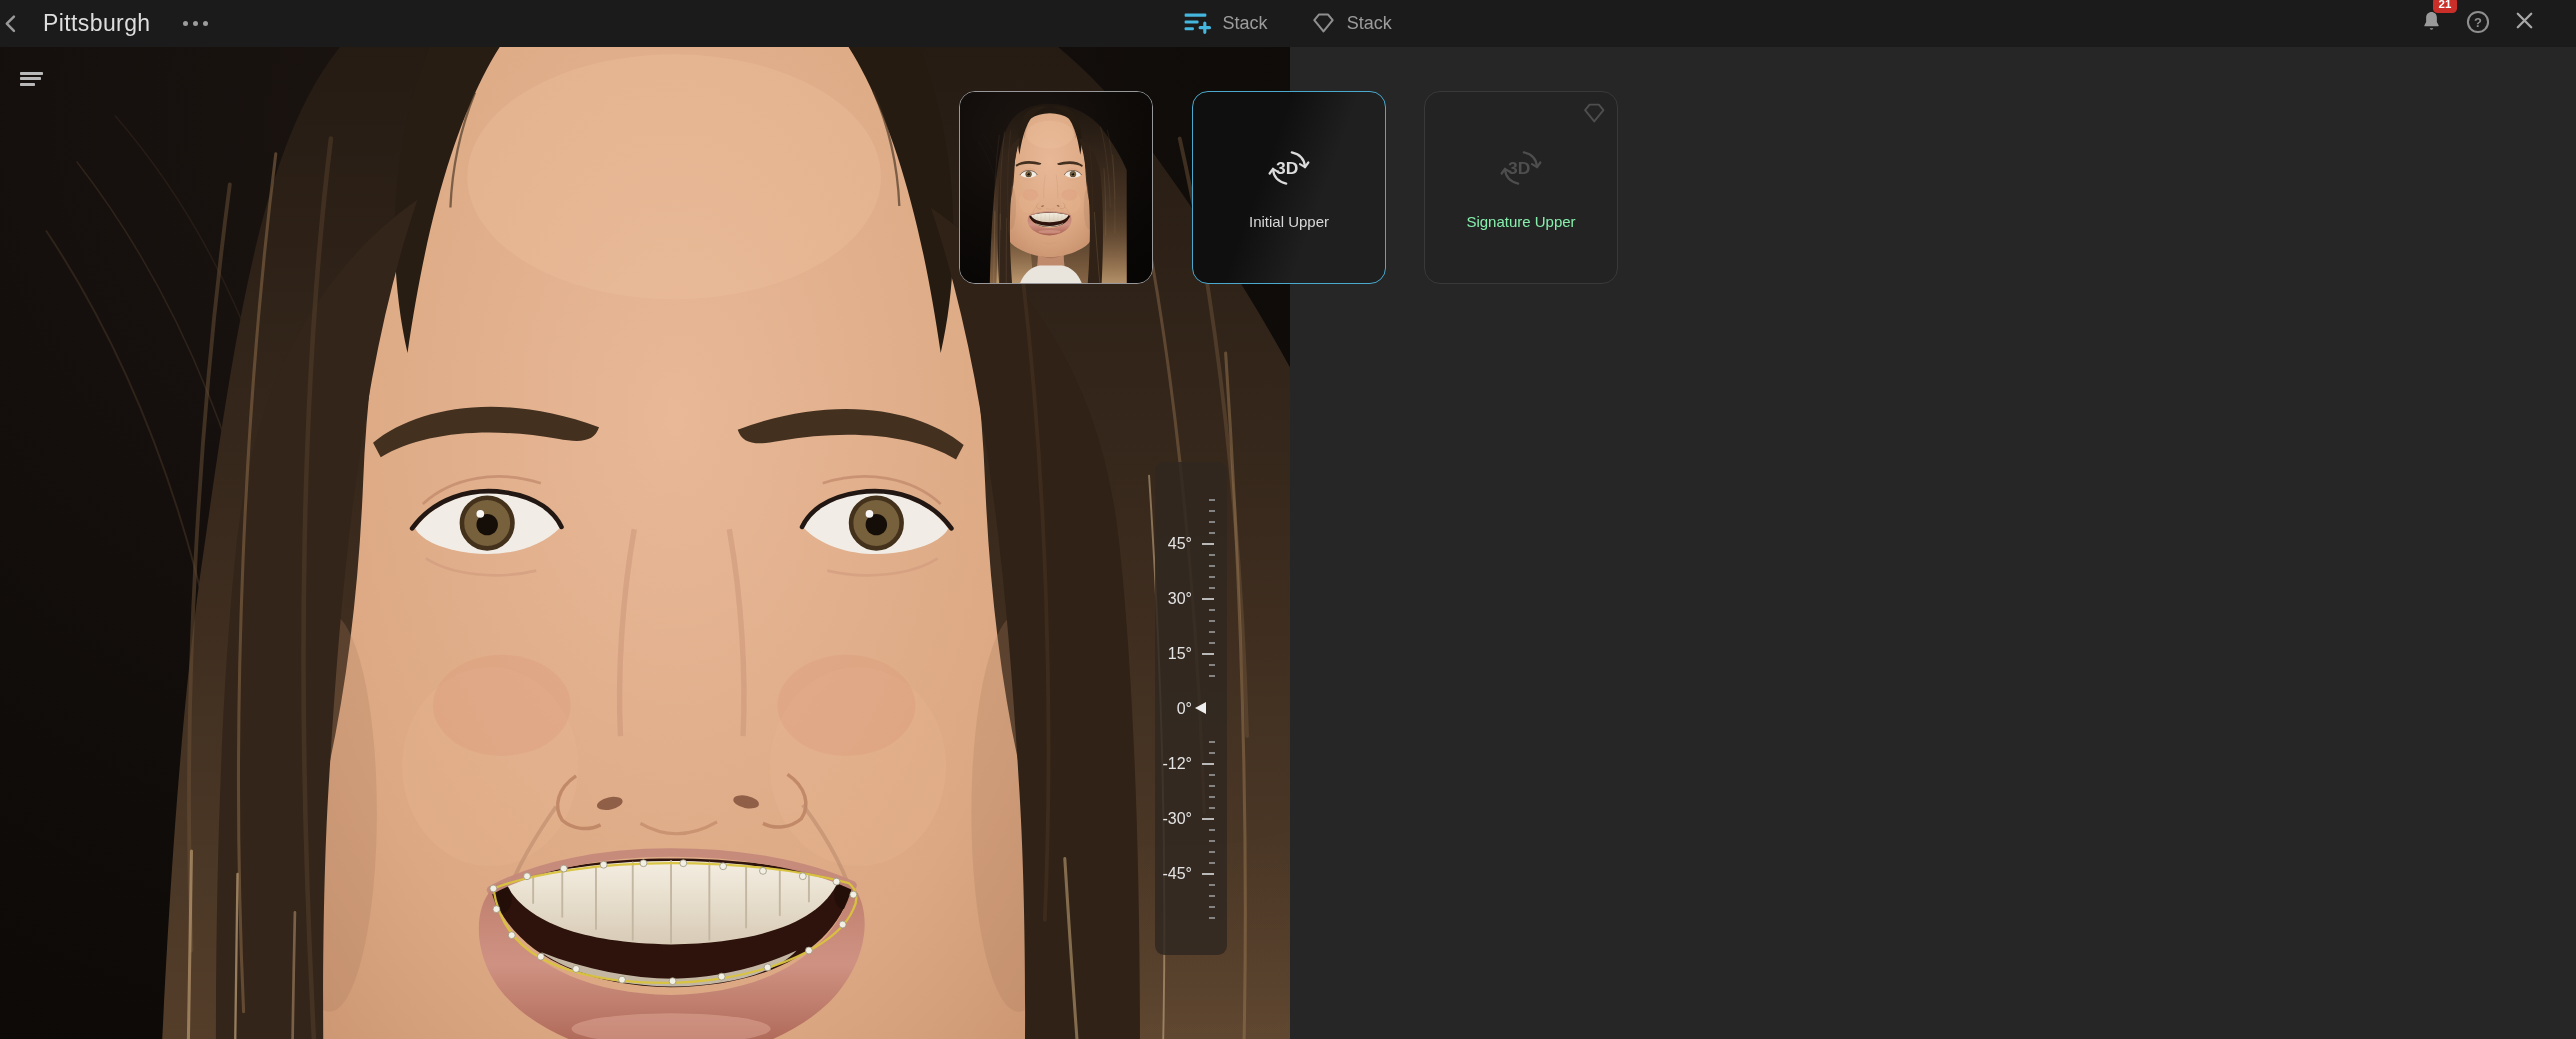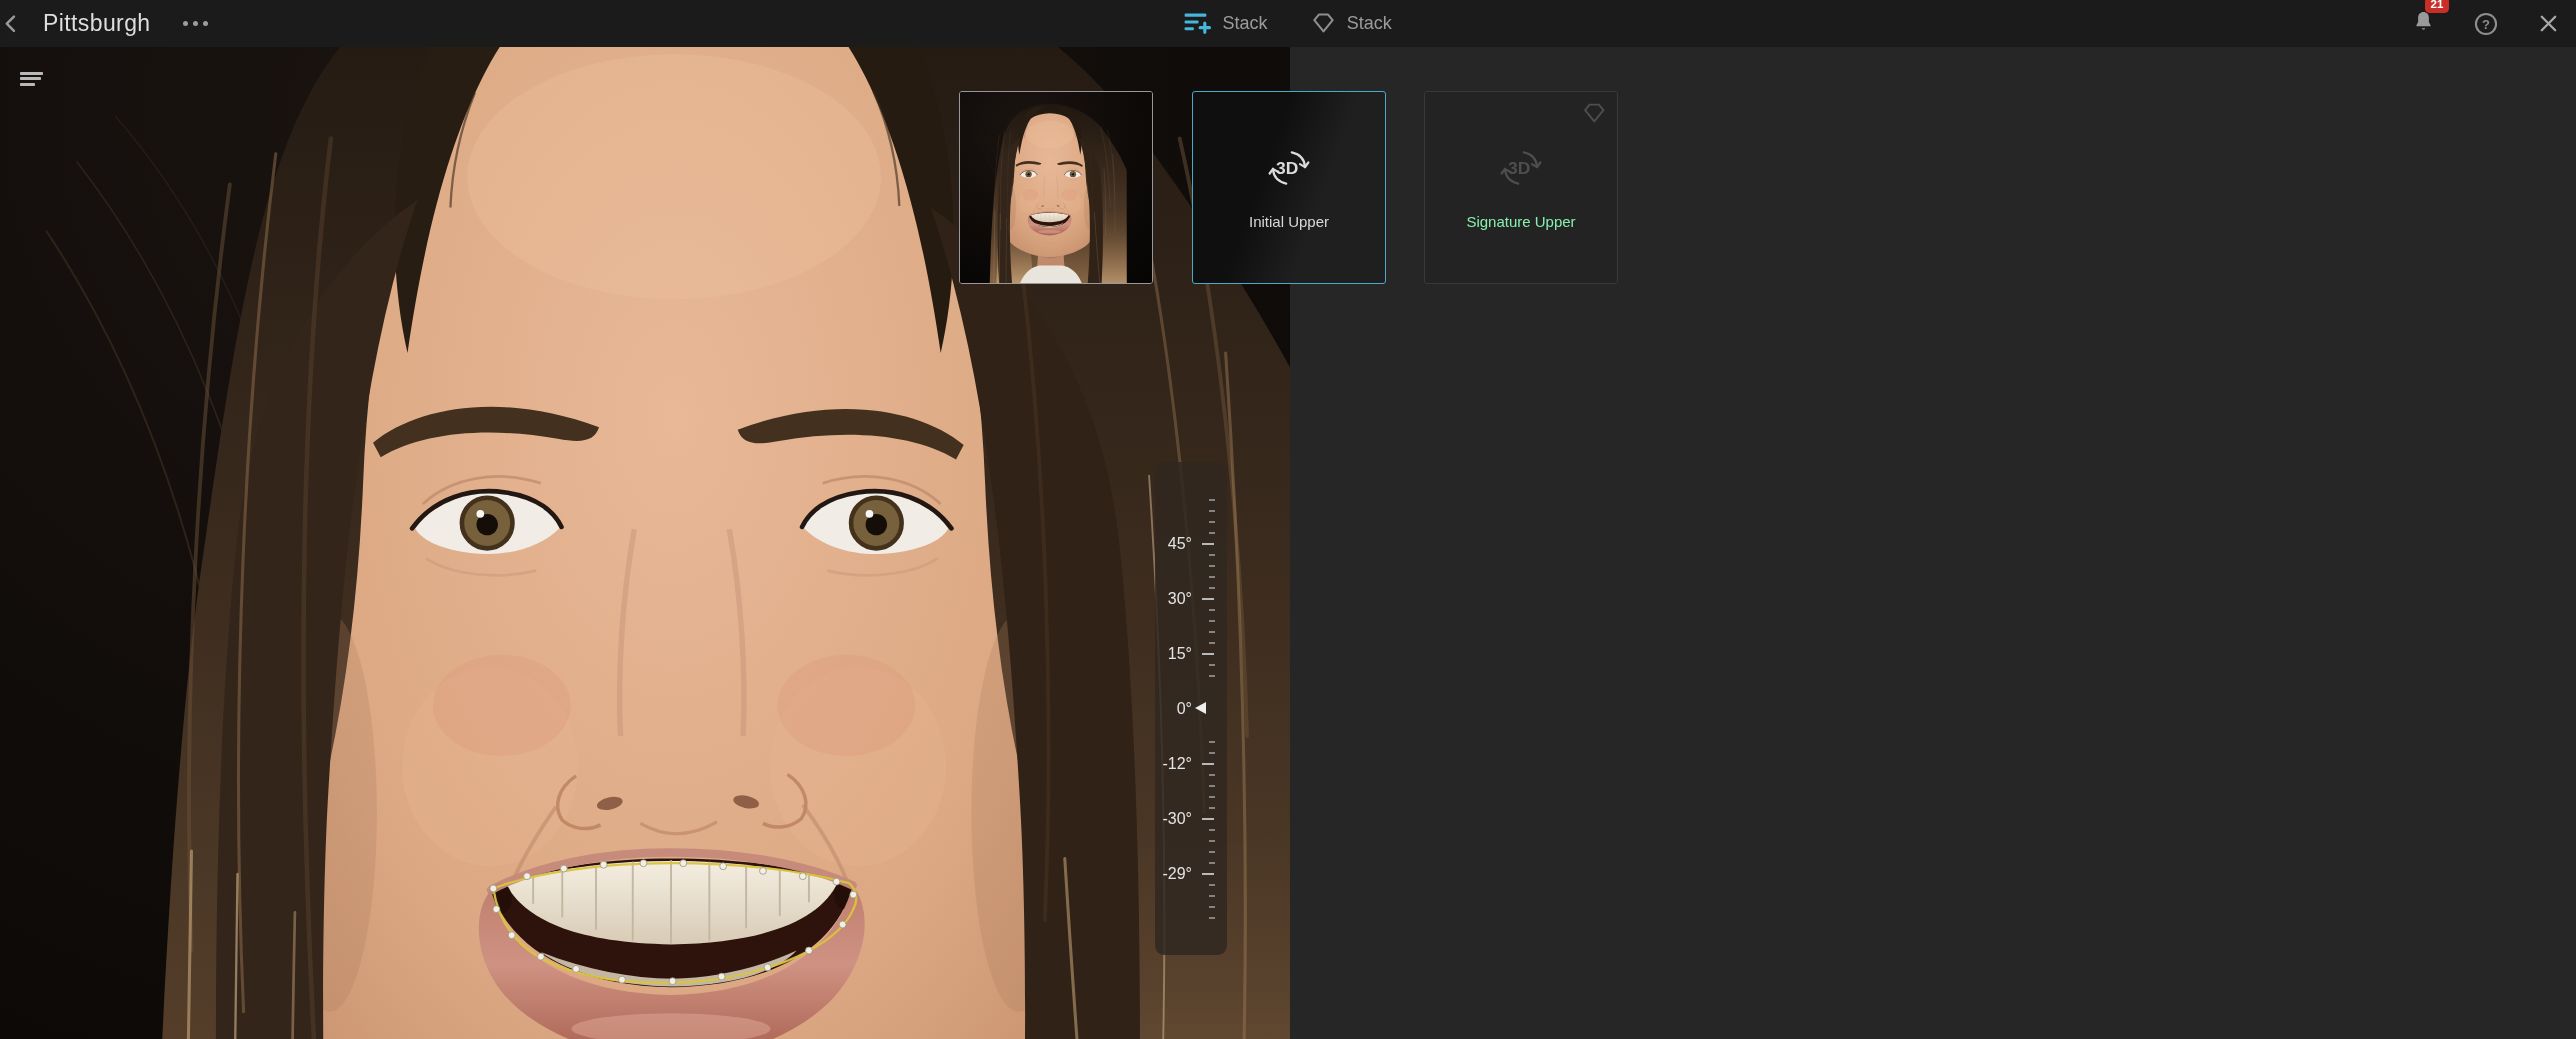--- a/index.html
+++ b/index.html
@@ -10,36 +10,36 @@
   .topbar{position:absolute;left:0;top:0;width:100%;height:47px;background:#1b1b1b;
           display:flex;align-items:center;z-index:40;}
   .tb-left{display:flex;align-items:center;}
   .tb-back{width:23px;height:26px;display:flex;align-items:center;justify-content:center;cursor:pointer;}
   .tb-title{margin-left:20px;font-size:23px;color:#dedede;letter-spacing:0.4px;}
   .tb-dots{margin-left:27.6px;display:flex;gap:4.6px;cursor:pointer;padding:4.6px;}
   .tb-dots span{width:5.4px;height:5.4px;border-radius:50%;background:#9c9c9c;}
   .tb-center{position:absolute;left:50%;transform:translateX(-50%);height:100%;
              display:flex;align-items:center;gap:44px;}
   .tb-item{display:flex;align-items:center;gap:10.7px;font-size:18px;color:#9c9c9c;cursor:pointer;}
-  .tb-right{margin-left:auto;display:flex;align-items:center;gap:38px;padding-right:16px;}
+  .tb-right{margin-left:auto;display:flex;align-items:flex-start;gap:22px;padding-right:40px;}
   .tb-bell{position:relative;cursor:pointer;}
   .badge{position:absolute;top:-12.3px;right:-13.8px;background:#c92f28;color:#fff;
          font-size:11.5px;font-weight:bold;line-height:1;padding:2.3px 5.4px;border-radius:4.6px;}
   .tb-icon{cursor:pointer;display:flex;align-items:center;}
 
   
   .photo-area{position:absolute;left:0;top:47px;width:1290px;height:992px;
               background:#0b0908;overflow:hidden;z-index:1;}
   .photo-area svg{display:block;}
   .menu-btn{position:absolute;left:20px;top:72px;z-index:30;cursor:pointer;}
   .menu-btn div{height:3.1px;border-radius:0.8px;background:#b8b8b8;margin-bottom:2.3px;}
   .menu-btn .b1{width:23px;} .menu-btn .b2{width:21.4px;} .menu-btn .b3{width:15.3px;}
 
   
-  .card{position:absolute;top:91px;width:194px;height:193px;border-radius:3px;
+  .card{position:absolute;top:91px;width:194px;height:193px;border-radius:16px;
         box-sizing:border-box;z-index:35;cursor:pointer;}
   .card-photo{left:959px;border:1.1px solid #98989a;overflow:hidden;background:#0c0a09;}
   .card-photo svg{width:100%;height:100%;display:block;}
   .card-initial{left:1192px;border:1.1px solid #4aa9cd;
         background:linear-gradient(110deg,#0f0f0f 38%,#1f1f1f 64%);
         display:flex;flex-direction:column;align-items:center;justify-content:center;}
   .card-sig{left:1424px;border:1.1px solid #393939;background:#232323;
         display:flex;flex-direction:column;align-items:center;justify-content:center;}
   .card-label{margin-top:23px;font-size:15px;}
   .card-initial .card-label{color:#d8d8d8;}
@@ -350,21 +350,21 @@
       <div class="tick-major" style="top: 81px;"></div>
       <div class="gauge-label" style="top: 126px;">30°</div>
       <div class="tick-major" style="top: 136px;"></div>
       <div class="gauge-label" style="top: 181px;">15°</div>
       <div class="tick-major" style="top: 191px;"></div>
       <div class="gauge-label" style="top: 236px;">0°</div>
       <div class="gauge-label" style="top: 291px;">-12°</div>
       <div class="tick-major" style="top: 301px;"></div>
       <div class="gauge-label" style="top: 346px;">-30°</div>
       <div class="tick-major" style="top: 356px;"></div>
-      <div class="gauge-label" style="top: 401px;">-29°</div>
+      <div class="gauge-label" style="top: 401px;">-45°</div>
       <div class="tick-major" style="top: 411px;"></div>
       <div class="tick-minor" style="top: 37px;"></div>
       <div class="tick-minor" style="top: 48px;"></div>
       <div class="tick-minor" style="top: 59px;"></div>
       <div class="tick-minor" style="top: 70px;"></div>
       <div class="tick-minor" style="top: 92px;"></div>
       <div class="tick-minor" style="top: 103px;"></div>
       <div class="tick-minor" style="top: 114px;"></div>
       <div class="tick-minor" style="top: 125px;"></div>
       <div class="tick-minor" style="top: 147px;"></div>

